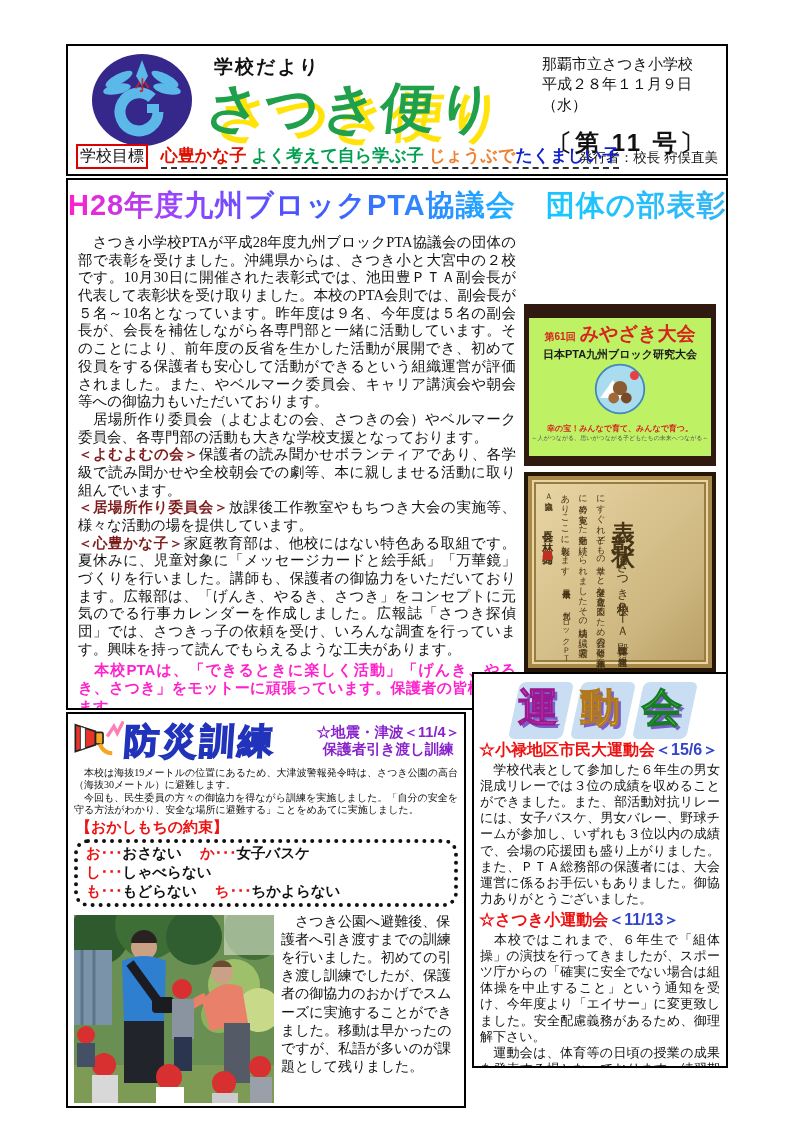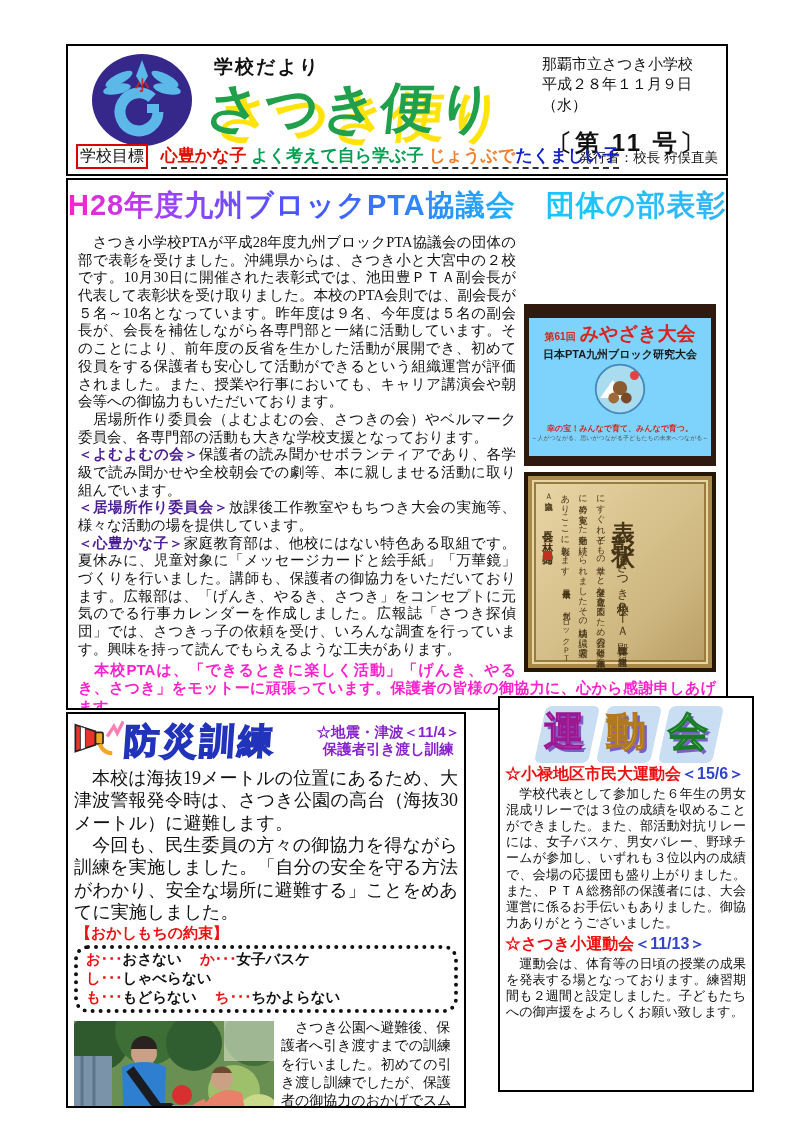--- a/index.html
+++ b/index.html
@@ -23,26 +23,26 @@
   .g1{color:#dd1100;} .g2{color:#00a050;} .g3{color:#f08030;} .g4{color:#1122cc;}
 
   
   #main-box { left:66px; top:178px; width:662px; height:532px; overflow:hidden; }
   .headline { text-align:center; margin-top:6px; font:bold 29px "Liberation Sans", sans-serif; letter-spacing:1px;
     background:linear-gradient(90deg,#ff22cc 0%,#9944ff 16%,#4455ff 36%,#2d8cff 55%,#18c8ff 75%,#35b4f5 100%);
     -webkit-background-clip:text; background-clip:text; color:#3366ff; -webkit-text-fill-color:transparent; white-space:nowrap; }
   .article { padding:8px 10px 0 10px; font-size:14.5px; line-height:1.22; }
   .article p { text-align:justify; }
   .article-photos { float:right; width:192px; margin:70px 0 4px 8px; }
-  .ptag { color:#4c1d95; font-weight:bold; font-family:"Liberation Sans", sans-serif; }
+  .ptag { color:#7f1d1d; font-weight:bold; font-family:"Liberation Sans", sans-serif; }
   .conclusion { color:#ff22cc; font-weight:bold; font-family:"Liberation Sans", sans-serif; font-size:15px; line-height:1.25; margin-top:2px; }
 
   
   .photo1 { width:192px; height:162px; background:#30190f; padding:14px 5px 10px 5px; display:flex; }
-  .slide { flex:1; background:#7dd3fc; display:flex; flex-direction:column; align-items:center; padding:3px 2px; overflow:hidden; }
+  .slide { flex:1; background:#bef264; display:flex; flex-direction:column; align-items:center; padding:3px 2px; overflow:hidden; }
   .slide-row1 { display:flex; align-items:flex-end; gap:4px; }
   .slide-round { color:#d8231e; font:bold 10px "Liberation Sans", sans-serif; padding-bottom:3px; }
   .slide-title { color:#d8231e; font:bold 19px "Liberation Sans", sans-serif; white-space:nowrap;text-align:center; }
   .slide-sub { color:#1a1a1a; font:bold 11px "Liberation Sans", sans-serif; white-space:nowrap; }
   .slide-slogan { color:#d8231e; font:bold 8px "Liberation Sans", sans-serif; margin-top:2px; white-space:nowrap; }
   .slide-tagline { color:#555; font:6px "Liberation Sans", sans-serif; white-space:nowrap; }
 
   
   .photo2 { width:192px; height:200px; background:#241708; padding:4px; margin-top:6px; }
   .cert { width:100%; height:100%; background:linear-gradient(135deg,#e9d6a6,#cdb67f 70%,#b89d66);
@@ -56,31 +56,31 @@
   .cert-org { font-size:8px; margin-left:3px; padding-top:18px; }
   .cert-signer { font-size:11px; font-weight:bold; margin-left:3px; padding-top:22px; }
   .seal { display:inline-block; width:9px; height:9px; background:#c03020; margin-top:4px; }
 
   
   #bosai-box { left:66px; top:712px; width:400px; height:396px; overflow:hidden; }
   .bosai-titlerow { display:flex; align-items:center; padding:3px 4px 0 4px; }
   .bosai-title { font:bold 35px "Liberation Sans", sans-serif; color:#43b243; -webkit-text-stroke:1.6px #2233bb;
     letter-spacing:3px; white-space:nowrap; transform:skewX(-4deg); }
   .bosai-sub { margin-left:auto; text-align:center; font:bold 14.5px "Liberation Sans", sans-serif; color:#8822cc; line-height:1.15; white-space:nowrap; }
-  .bosai-body { padding:2px 6px 0 6px; font-size:18px; line-height:1.24; text-align:justify; }
+  .bosai-body { padding:2px 6px 0 6px; font-size:10px; line-height:1.24; text-align:justify; }
   .okashi-label { color:#ee1111; font:bold 15px "Liberation Sans", sans-serif; padding:1px 0 1px 8px; }
   .promise-box { margin:1px 6px 4px 6px; border:4px dotted #111; border-radius:14px; padding:1px 8px 2px 8px;
     font:bold 14.5px "Liberation Sans", sans-serif; }
   .pitem { margin-right:14px; white-space:nowrap; }
   .kana { color:#ee1111; }
   .bosai-bottom { padding:2px 6px 0 6px; font-size:14px; line-height:1.3; }
   .kids-photo { float:left; width:200px; height:188px; margin:2px 7px 0 0; }
 
   
-  #undokai-box { left:472px; top:696px; width:256px; height:396px; overflow:hidden;margin-left:26px; }
+  #undokai-box { left:472px; top:672px; width:256px; height:396px; overflow:hidden; }
   .u-title { text-align:center; margin:6px 0 2px 0; }
   .uc { display:inline-block; position:relative; font:bold 40px "Liberation Sans", sans-serif; margin:0 9px; z-index:1;
     text-shadow:3px 3px 0 #7a5fc8; }
   .uc::before { content:""; position:absolute; left:-4px; top:2px; right:-10px; bottom:-4px; background:#c9ddf3;
     transform:skewX(-12deg); z-index:-1; border-radius:6px; }
   .uc1 { color:#f858d8; -webkit-text-stroke:1px #991a90; }
   .uc2 { color:#ffd24a; -webkit-text-stroke:1px #b07820; }
   .uc3 { color:#58c84a; -webkit-text-stroke:1px #1a7a2a; }
   .u-head { font:bold 16px "Liberation Sans", sans-serif; color:#ee1111; padding:3px 5px 1px 5px; white-space:nowrap; }
   .u-date { color:#3344cc; }
@@ -162,21 +162,21 @@
               <span class="cert-body">貴団体は組織運営にすぐれ子どもの幸せと健全な育成を図るため会員の研修と相互連携に努め充実した活動を続けられましたその功績は誠に顕著でありここに表彰します</span>
               <span class="cert-meta">平成二十八年十月三十日</span>
               <span class="cert-org">九州ブロックＰＴＡ協議会</span>
               <span class="cert-signer">会長　林　秀樹</span>
               <span class="seal"></span>
             </div>
           </div>
         </div>
       </div>
 
-      <p class="apara">　さつき小学校PTAが平成28年度九州ブロックPTA協議会の団体の部で表彰を受けました。沖縄県からは、さつき小と大宮中の２校です。10月30日に開催された表彰式では、池田豊ＰＴＡ副会長が代表して表彰状を受け取りました。本校のPTA会則では、副会長が５名～10名となっています。昨年度は９名、今年度は５名の副会長が、会長を補佐しながら各専門部と一緒に活動しています。そのことにより、前年度の反省を生かした活動が展開でき、初めて役員をする保護者も安心して活動ができるという組織運営が評価されました。また、授業や行事においても、キャリア講演会や朝会等への御協力もいただいております。</p>
+      <p class="apara">　さつき小学校PTAが平成28年度九州ブロックPTA協議会の団体の部で表彰を受けました。沖縄県からは、さつき小と大宮中の２校です。10月30日に開催された表彰式では、池田豊ＰＴＡ副会長が代表して表彰状を受け取りました。本校のPTA会則では、副会長が５名～10名となっています。昨年度は９名、今年度は５名の副会長が、会長を補佐しながら各専門部と一緒に活動しています。そのことにより、前年度の反省を生かした活動が展開でき、初めて役員をする保護者も安心して活動ができるという組織運営が評価されました。また、やベルマーク委員会、キャリア講演会や朝会等への御協力もいただいております。</p>
       <p class="apara">　居場所作り委員会（よむよむの会、さつきの会）やベルマーク委員会、各専門部の活動も大きな学校支援となっております。</p>
       <p class="apara"><span class="ptag">＜よむよむの会＞</span><span>保護者の読み聞かせボランティアであり、各学級で読み聞かせや全校朝会での劇等、本に親しませる活動に取り組んでいます。</span></p>
       <p class="apara"><span class="ptag">＜居場所作り委員会＞</span><span>放課後工作教室やもちつき大会の実施等、様々な活動の場を提供しています。</span></p>
       <p class="apara"><span class="ptag">＜心豊かな子＞</span><span>家庭教育部は、他校にはない特色ある取組です。夏休みに、児童対象に「メッセージカードと絵手紙」「万華鏡」づくりを行いました。講師も、保護者の御協力をいただいております。広報部は、「げんき、やるき、さつき」をコンセプトに元気のでる行事カレンダーを作成しました。広報誌「さつき探偵団」では、さつきっ子の依頼を受け、いろんな調査を行っています。興味を持って読んでもらえるような工夫があります。</span></p>
       <p class="conclusion">　本校PTAは、「できるときに楽しく活動」「げんき、やるき、さつき」をモットーに頑張っています。保護者の皆様の御協力に、心から感謝申しあげます。</p>
     </div>
   </div>
 
   <div class="frame" id="bosai-box">
     <div class="bosai-titlerow">
@@ -272,17 +272,18 @@
     <div class="u-head">
       <span>☆小禄地区市民大運動会</span><span class="u-date">＜15/6＞</span>
     </div>
     <div class="u-body">
       <p>　学校代表として参加した６年生の男女混成リレーでは３位の成績を収めることができました。また、部活動対抗リレーには、女子バスケ、男女バレー、野球チームが参加し、いずれも３位以内の成績で、会場の応援団も盛り上がりました。また、ＰＴＡ総務部の保護者には、大会運営に係るお手伝いもありました。御協力ありがとうございました。</p>
     </div>
     <div class="u-head">
       <span>☆さつき小運動会</span><span class="u-date">＜11/13＞</span>
     </div>
     <div class="u-body">
+      <p>　本校ではこれまで、６年生で「組体操」の演技を行ってきましたが、スポーツ庁からの「確実に安全でない場合は組体操を中止すること」という通知を受け、今年度より「エイサー」に変更致しました。安全配慮義務があるため、御理解下さい。</p>
       <p>　運動会は、体育等の日頃の授業の成果を発表する場となっております。練習期間も２週間と設定しました。子どもたちへの御声援をよろしくお願い致します。</p>
     </div>
   </div>
 
 </div>
 
 </body></html>

